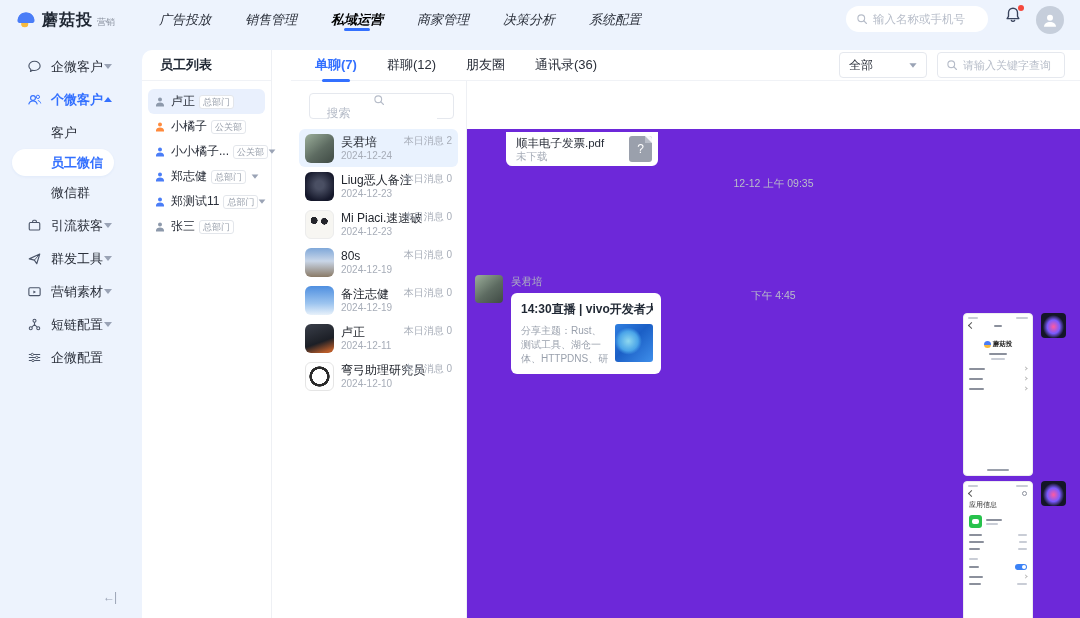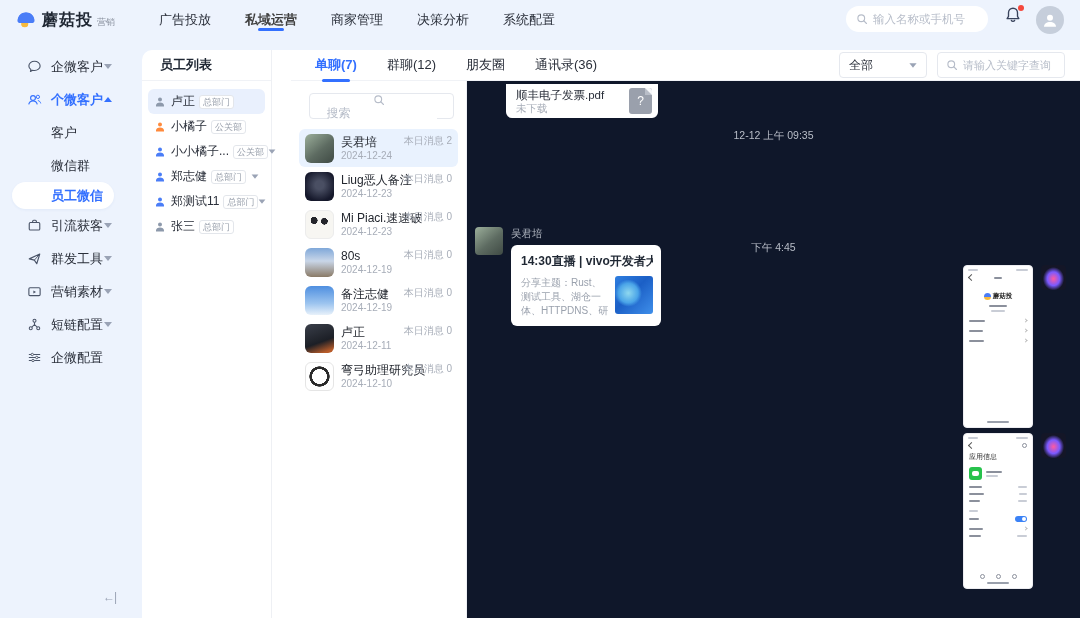--- a/index.html
+++ b/index.html
@@ -6,23 +6,23 @@
   html,body { width:1080px; height:618px; overflow:hidden; }
   body { font-family:"Liberation Sans","DejaVu Sans",sans-serif; background:#edf3fd; color:#2a2f3a; }
   .app { position:absolute; inset:0; width:1080px; height:618px; }
 
   
   .navbar { position:absolute; top:0; left:0; width:1080px; height:40px; display:flex; align-items:center; }
   .logo-wrap { display:flex; align-items:center; width:142px; padding-left:16px; }
   .logo-icon { width:20px; height:20px; margin-right:6px; }
   .logo-text { font-size:16px; font-weight:bold; color:#1f2733; letter-spacing:1px; }
   .logo-sub { font-size:9px; color:#8a919f; margin-left:4px; margin-top:4px; }
-  .nav-menu { display:flex; height:40px; }
+  .nav-menu { display:flex; height:40px;font-style:italic; }
   .nav-item { position:relative; height:40px; display:flex; align-items:center; padding:0 17px; font-size:13px; color:#2a2f3a; cursor:pointer; }
-  .nav-item.active { color:#404040; font-weight:bold; }
+  .nav-item.active { color:#000000; font-weight:bold; }
   .nav-item.active::after { content:""; position:absolute; left:50%; transform:translateX(-50%); top:28px; width:26px; height:3px; border-radius:2px; background:#3370ff; }
   .nav-right { margin-left:auto; display:flex; padding-right:16px; }
   .nav-search { display:flex; align-items:center; width:142px; height:26px; background:#fff; border-radius:13px; padding:0 10px; }
   .nav-search input { border:0; outline:0; background:transparent; font-size:11.5px; width:110px; color:#2a2f3a; font-family:inherit; }
   .nav-search input::placeholder { color:#b7bdc9; }
   .icon-mag { width:12px; height:12px; margin-right:5px; flex:0 0 auto; }
   .bell-wrap { position:relative; margin:0 14px 0 16px; width:18px; height:18px; cursor:pointer; }
   .bell-dot { position:absolute; top:-1px; right:-2px; width:6px; height:6px; border-radius:50%; background:#f5483d; }
   .nav-avatar { width:28px; height:28px; border-radius:50%; background:#c6cedb; display:flex; align-items:center; justify-content:center; cursor:pointer; }
 
@@ -70,21 +70,21 @@
   .chat-search input::placeholder { color:#b7bdc9; }
   .chat-items { padding:4px 8px 0 8px; }
   .chat-row { position:relative; display:flex; align-items:center; height:38px; border-radius:6px; padding:0 6px; cursor:pointer; }
   .chat-row.selected { background:#e9f2fe; }
   .c-avatar { width:29px; height:29px; border-radius:6px; margin-right:7px; flex:0 0 auto; }
   .c-meta { display:flex; flex-direction:column; justify-content:center; min-width:0; }
   .c-name { font-size:12px; color:#23272f; white-space:nowrap; overflow:hidden; text-overflow:ellipsis; max-width:88px; line-height:14px; }
   .c-date { font-size:10px; color:#a7adb8; line-height:13px; }
   .c-badge { position:absolute; right:6px; top:5px; font-size:10px; color:#a7adb8; white-space:nowrap; }
 
-  .msg-area { flex:1; background:#0f172a; position:relative; overflow:hidden; }
+  .msg-area { flex:1; background:#6d28d9; position:relative; overflow:hidden;margin-top:48px; }
   .file-card { position:absolute; left:39px; top:3px; width:152px; height:34px; background:#fff; border-radius:0 0 6px 6px; display:flex; align-items:center; padding:0 6px 0 10px; cursor:pointer; }
   .file-info { display:flex; flex-direction:column; justify-content:center; min-width:0; flex:1; }
   .file-name { font-size:11.5px; color:#2a2f3a; white-space:nowrap; overflow:hidden; line-height:14px; }
   .file-status { font-size:10.5px; color:#a7adb8; line-height:13px; }
   .file-icon { position:relative; width:23px; height:26px; background:#9aa0ac; border-radius:3px; color:#fff; font-size:12px; display:flex; align-items:center; justify-content:center; flex:0 0 auto; }
   .file-icon::before { content:""; position:absolute; top:0; right:0; border-style:solid; border-width:0 7px 7px 0; border-color:#f7f8fa #f7f8fa #b9bec8 #b9bec8; border-top-right-radius:3px; }
   .ts { position:absolute; left:0; right:0; text-align:center; font-size:10.5px; color:#b9bec8; }
   .in-msg { position:absolute; left:8px; top:146px; display:flex; }
   .in-avatar { width:28px; height:28px; border-radius:4px; flex:0 0 auto; }
   .in-body { margin-left:8px; }
@@ -136,20 +136,21 @@
         <path d="M2 13c0-6 4.5-10 10-10s10 4 10 10c0 1.6-1.2 2.6-2.8 2.6H4.8C3.2 15.6 2 14.6 2 13z" fill="#4a7df7"></path>
         <circle cx="10.5" cy="16.5" r="4.2" fill="#f7b93c"></circle>
         <path d="M2 13c0-6 4.5-10 10-10s10 4 10 10c0 1.6-1.2 2.6-2.8 2.6H4.8C3.2 15.6 2 14.6 2 13z" fill="#4a7df7"></path>
         <path d="M6.5 16.5a4 4 0 0 0 8 0z" fill="#f7b93c"></path>
       </svg>
       <span class="logo-text">蘑菇投</span>
       <span class="logo-sub">营销</span>
     </div>
     <nav class="nav-menu">
       <div class="nav-item">广告投放</div>
+      <div class="nav-item">销售管理</div>
       <div class="nav-item active">私域运营</div>
       <div class="nav-item">商家管理</div>
       <div class="nav-item">决策分析</div>
       <div class="nav-item">系统配置</div>
     </nav>
     <div class="nav-right">
       <div class="nav-search">
         <svg class="icon-mag" viewBox="0 0 16 16">
             <circle cx="7" cy="7" r="4.5" fill="none" stroke="#b7bdc9" stroke-width="1.5"></circle>
             <line x1="10.5" y1="10.5" x2="14" y2="14" stroke="#b7bdc9" stroke-width="1.5" stroke-linecap="round"></line>
@@ -184,22 +185,22 @@
       <svg class="s-icon" viewBox="0 0 20 20">
           <circle cx="8" cy="8" r="3.2" fill="none" stroke="currentColor" stroke-width="1.5"></circle>
           <path d="M2.5 16c.6-2.6 2.9-4 5.5-4s4.9 1.4 5.5 4" fill="none" stroke="currentColor" stroke-width="1.5" stroke-linecap="round"></path>
           <circle cx="14.5" cy="6.5" r="2.2" fill="none" stroke="currentColor" stroke-width="1.3"></circle>
           <path d="M15 11.5c1.6.4 2.8 1.5 3.2 3.2" fill="none" stroke="currentColor" stroke-width="1.3" stroke-linecap="round"></path>
         </svg>
       <span>个微客户</span>
       <span class="chev up"></span>
     </div>
     <div class="side-sub">客户</div>
+    <div class="side-sub active">员工微信</div>
     <div class="side-sub">微信群</div>
-    <div class="side-sub active">员工微信</div>
     <div class="side-item">
       <svg class="s-icon" viewBox="0 0 20 20">
           <rect x="3" y="6" width="14" height="10" rx="1.5" fill="none" stroke="currentColor" stroke-width="1.5"></rect>
           <path d="M7.5 6V4.5A1.5 1.5 0 0 1 9 3h2a1.5 1.5 0 0 1 1.5 1.5V6" fill="none" stroke="currentColor" stroke-width="1.5"></path>
         </svg>
       <span>引流获客</span>
       <span class="chev"></span>
     </div>
     <div class="side-item">
       <svg class="s-icon" viewBox="0 0 20 20">

